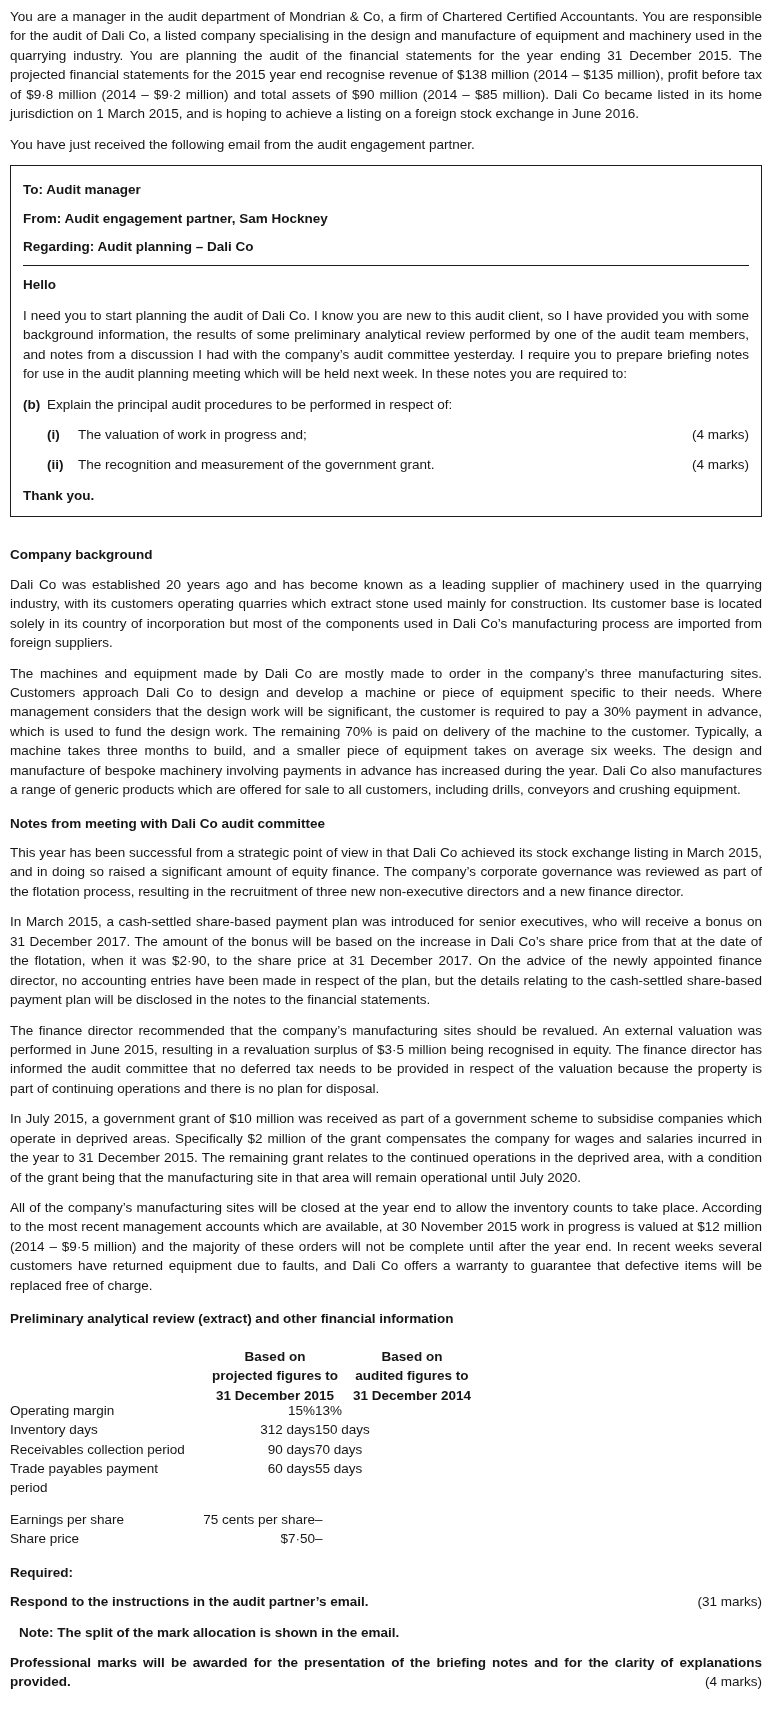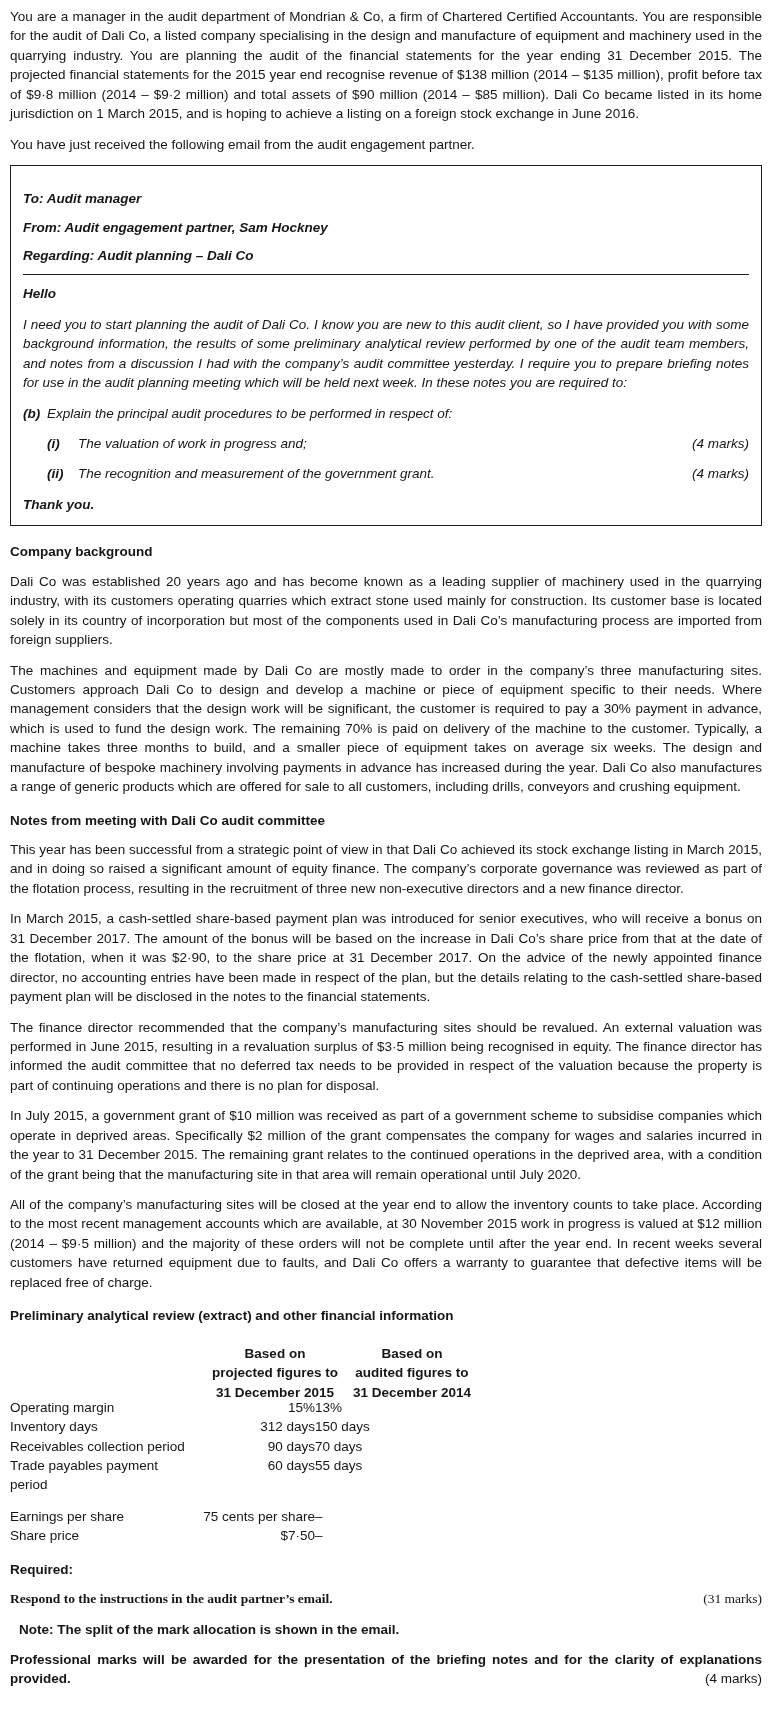--- a/index.html
+++ b/index.html
@@ -12,23 +12,22 @@
   }
   .page { padding:7px 10px 10px; min-height:1700px; box-sizing:border-box; }
   p { margin:0 0 11px; }
   .just { text-align:justify; }
   .bold { font-weight:bold;padding-left:9px; }
   .heading { font-weight:bold; margin:14px 0 10px; }
 
   
   .email-box {
     border:1.5px solid #1c1c1c;
-    padding:14px 12px 2px;
-    margin:11px 0 16px;
-    font-style:italic;
+    padding:5px 12px 2px;
+    margin:11px 0 28px;
   }
   .email-header-line { font-weight:bold; margin:9px 0; }
   .email-rule { border:none; border-top:1.5px solid #1c1c1c; margin:7px 0 9px; }
   .email-greeting { font-weight:bold; margin:0 0 11px; }
 
   .item-row { display:flex; margin:0 0 11px; }
   .item-label { flex:none; width:24px; font-weight:bold; }
   .item-text { flex:1; }
   .subitem-row { display:flex; margin:0 0 11px 24px; }
   .subitem-label { flex:none; width:31px; font-weight:bold; }
@@ -41,21 +40,21 @@
   .fin-th { position:absolute; top:8px; text-align:center; font-weight:bold; }
   .th1 { left:185px; width:160px; }
   .th2 { left:322px; width:160px; }
   .fin-row { display:flex; }
   .fin-label { flex:none; width:185px; }
   .fin-v1 { flex:none; width:120px; text-align:right; }
   .fin-v2 { flex:none; width:115px; text-align:left; }
   .fin-gap { height:12px; }
 
   
-  .req-line { display:flex; margin:0 0 11px;font-family:Liberation Serif, serif; }
+  .req-line { display:flex; margin:0 0 11px; }
   .req-line .text { font-weight:bold; }
   .prof-wrap { position:relative; margin-bottom:0; }
   .prof-text { font-weight:bold; margin-bottom:0; padding-right:0; }
   .prof-marks { position:absolute; right:0; bottom:0; font-weight:normal; background:#fff; }
 </style>
 </head>
 <body>
 
 <div class="page">
 

